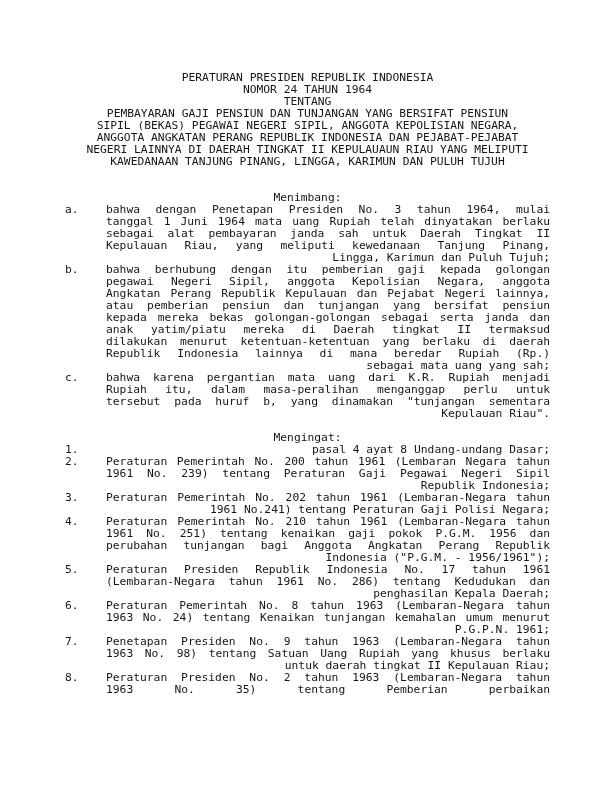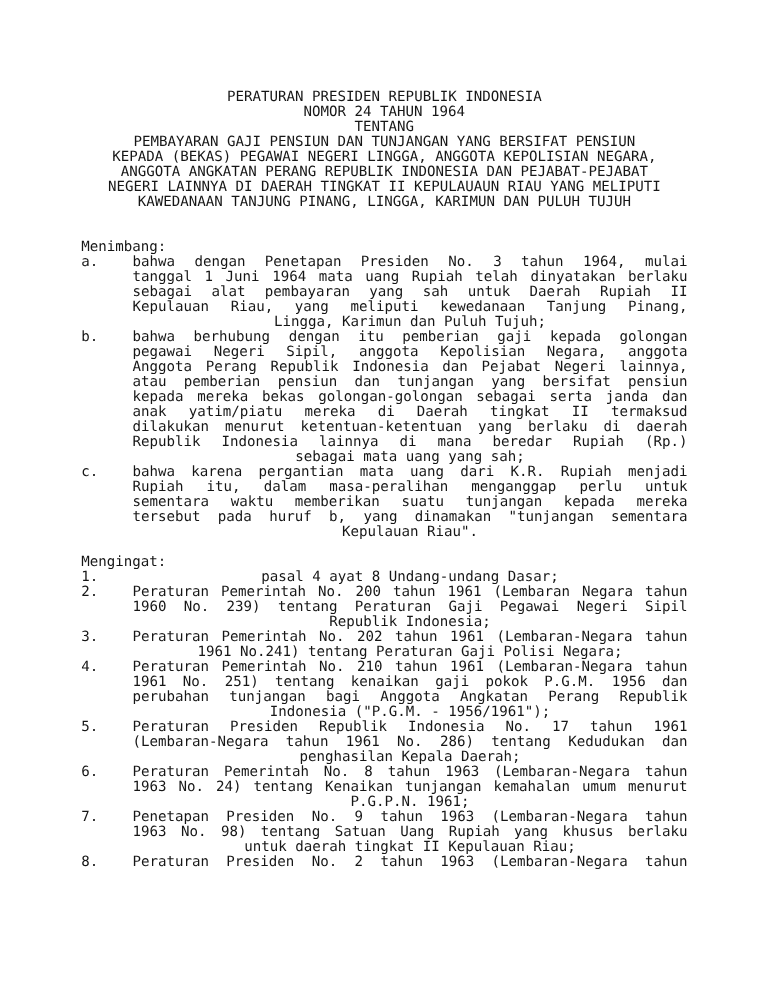--- a/index.html
+++ b/index.html
@@ -30,97 +30,96 @@
     top: 72px;
     width: 485px;
   }
   .title-block, .center-line {
     text-align: center;
   }
   .gap {
     height: 12px;
   }
   .section-label {
-    text-align: left;
+    text-align: center;
   }
   .item {
     display: flex;
     align-items: flex-start;
   }
   .marker {
     flex: 0 0 41px;
     width: 41px;
   }
   .lines {
     flex: 1 1 auto;
     min-width: 0;
   }
   .line {
-    text-align: center;
+    text-align: right;
   }
   .line.j {
     text-align: justify;
     text-align-last: justify;
   }
 </style>
 </head>
 <body>
 
 <div class="page" style="background: rgb(255, 255, 255); color: rgb(22, 22, 22);">
   <div class="content">
 
     <div class="title-block" id="title-block">
         <div class="title-line">PERATURAN PRESIDEN REPUBLIK INDONESIA</div>
         <div class="title-line">NOMOR 24 TAHUN 1964</div>
         <div class="title-line">TENTANG</div>
         <div class="title-line">PEMBAYARAN GAJI PENSIUN DAN TUNJANGAN YANG BERSIFAT PENSIUN</div>
-        <div class="title-line">KEPADA (BEKAS) PEGAWAI NEGERI LINGGA, ANGGOTA KEPOLISIAN NEGARA,</div>
+        <div class="title-line">SIPIL (BEKAS) PEGAWAI NEGERI SIPIL, ANGGOTA KEPOLISIAN NEGARA,</div>
         <div class="title-line">ANGGOTA ANGKATAN PERANG REPUBLIK INDONESIA DAN PEJABAT-PEJABAT</div>
         <div class="title-line">NEGERI LAINNYA DI DAERAH TINGKAT II KEPULAUAUN RIAU YANG MELIPUTI</div>
         <div class="title-line">KAWEDANAAN TANJUNG PINANG, LINGGA, KARIMUN DAN PULUH TUJUH</div>
       </div>
 
     <div class="gap"></div>
 
 
     <div class="gap"></div>
 
     <div class="section">
       <div class="section-label">Menimbang:</div>
       <div class="items" id="menimbang-items">
           <div class="item">
             <span class="marker">a.</span>
             <div class="lines">
               <div class="line j">bahwa dengan Penetapan Presiden No. 3 tahun 1964, mulai</div>
               <div class="line j">tanggal 1 Juni 1964 mata uang Rupiah telah dinyatakan berlaku</div>
-              <div class="line j">sebagai alat pembayaran yang sah untuk Daerah Rupiah II</div>
+              <div class="line j">sebagai alat pembayaran janda sah untuk Daerah Tingkat II</div>
               <div class="line j">Kepulauan Riau, yang meliputi kewedanaan Tanjung Pinang,</div>
               <div class="line">Lingga, Karimun dan Puluh Tujuh;</div>
             </div>
           </div>
           <div class="item">
             <span class="marker">b.</span>
             <div class="lines">
               <div class="line j">bahwa berhubung dengan itu pemberian gaji kepada golongan</div>
               <div class="line j">pegawai Negeri Sipil, anggota Kepolisian Negara, anggota</div>
-              <div class="line j">Anggota Perang Republik Indonesia dan Pejabat Negeri lainnya,</div>
+              <div class="line j">Angkatan Perang Republik Kepulauan dan Pejabat Negeri lainnya,</div>
               <div class="line j">atau pemberian pensiun dan tunjangan yang bersifat pensiun</div>
               <div class="line j">kepada mereka bekas golongan-golongan sebagai serta janda dan</div>
               <div class="line j">anak yatim/piatu mereka di Daerah tingkat II termaksud</div>
               <div class="line j">dilakukan menurut ketentuan-ketentuan yang berlaku di daerah</div>
               <div class="line j">Republik Indonesia lainnya di mana beredar Rupiah (Rp.)</div>
               <div class="line">sebagai mata uang yang sah;</div>
             </div>
           </div>
           <div class="item">
             <span class="marker">c.</span>
             <div class="lines">
               <div class="line j">bahwa karena pergantian mata uang dari K.R. Rupiah menjadi</div>
               <div class="line j">Rupiah itu, dalam masa-peralihan menganggap perlu untuk</div>
-              <div class="line j">sementara waktu memberikan suatu tunjangan kepada mereka</div>
               <div class="line j">tersebut pada huruf b, yang dinamakan "tunjangan sementara</div>
               <div class="line">Kepulauan Riau".</div>
             </div>
           </div>
         </div>
     </div>
 
     <div class="gap"></div>
 
     <div class="section">
@@ -129,21 +128,21 @@
           <div class="item">
             <span class="marker">1.</span>
             <div class="lines">
               <div class="line">pasal 4 ayat 8 Undang-undang Dasar;</div>
             </div>
           </div>
           <div class="item">
             <span class="marker">2.</span>
             <div class="lines">
               <div class="line j">Peraturan Pemerintah No. 200 tahun 1961 (Lembaran Negara tahun</div>
-              <div class="line j">1960 No. 239) tentang Peraturan Gaji Pegawai Negeri Sipil</div>
+              <div class="line j">1961 No. 239) tentang Peraturan Gaji Pegawai Negeri Sipil</div>
               <div class="line">Republik Indonesia;</div>
             </div>
           </div>
           <div class="item">
             <span class="marker">3.</span>
             <div class="lines">
               <div class="line j">Peraturan Pemerintah No. 202 tahun 1961 (Lembaran-Negara tahun</div>
               <div class="line">1961 No.241) tentang Peraturan Gaji Polisi Negara;</div>
             </div>
           </div>
@@ -177,19 +176,20 @@
             <div class="lines">
               <div class="line j">Penetapan Presiden No. 9 tahun 1963 (Lembaran-Negara tahun</div>
               <div class="line j">1963 No. 98) tentang Satuan Uang Rupiah yang khusus berlaku</div>
               <div class="line">untuk daerah tingkat II Kepulauan Riau;</div>
             </div>
           </div>
           <div class="item">
             <span class="marker">8.</span>
             <div class="lines">
               <div class="line j">Peraturan Presiden No. 2 tahun 1963 (Lembaran-Negara tahun</div>
+              <div class="line j">1963 No. 35) tentang Pemberian perbaikan</div>
             </div>
           </div>
         </div>
     </div>
 
   </div>
 </div>
 
 </body></html>

